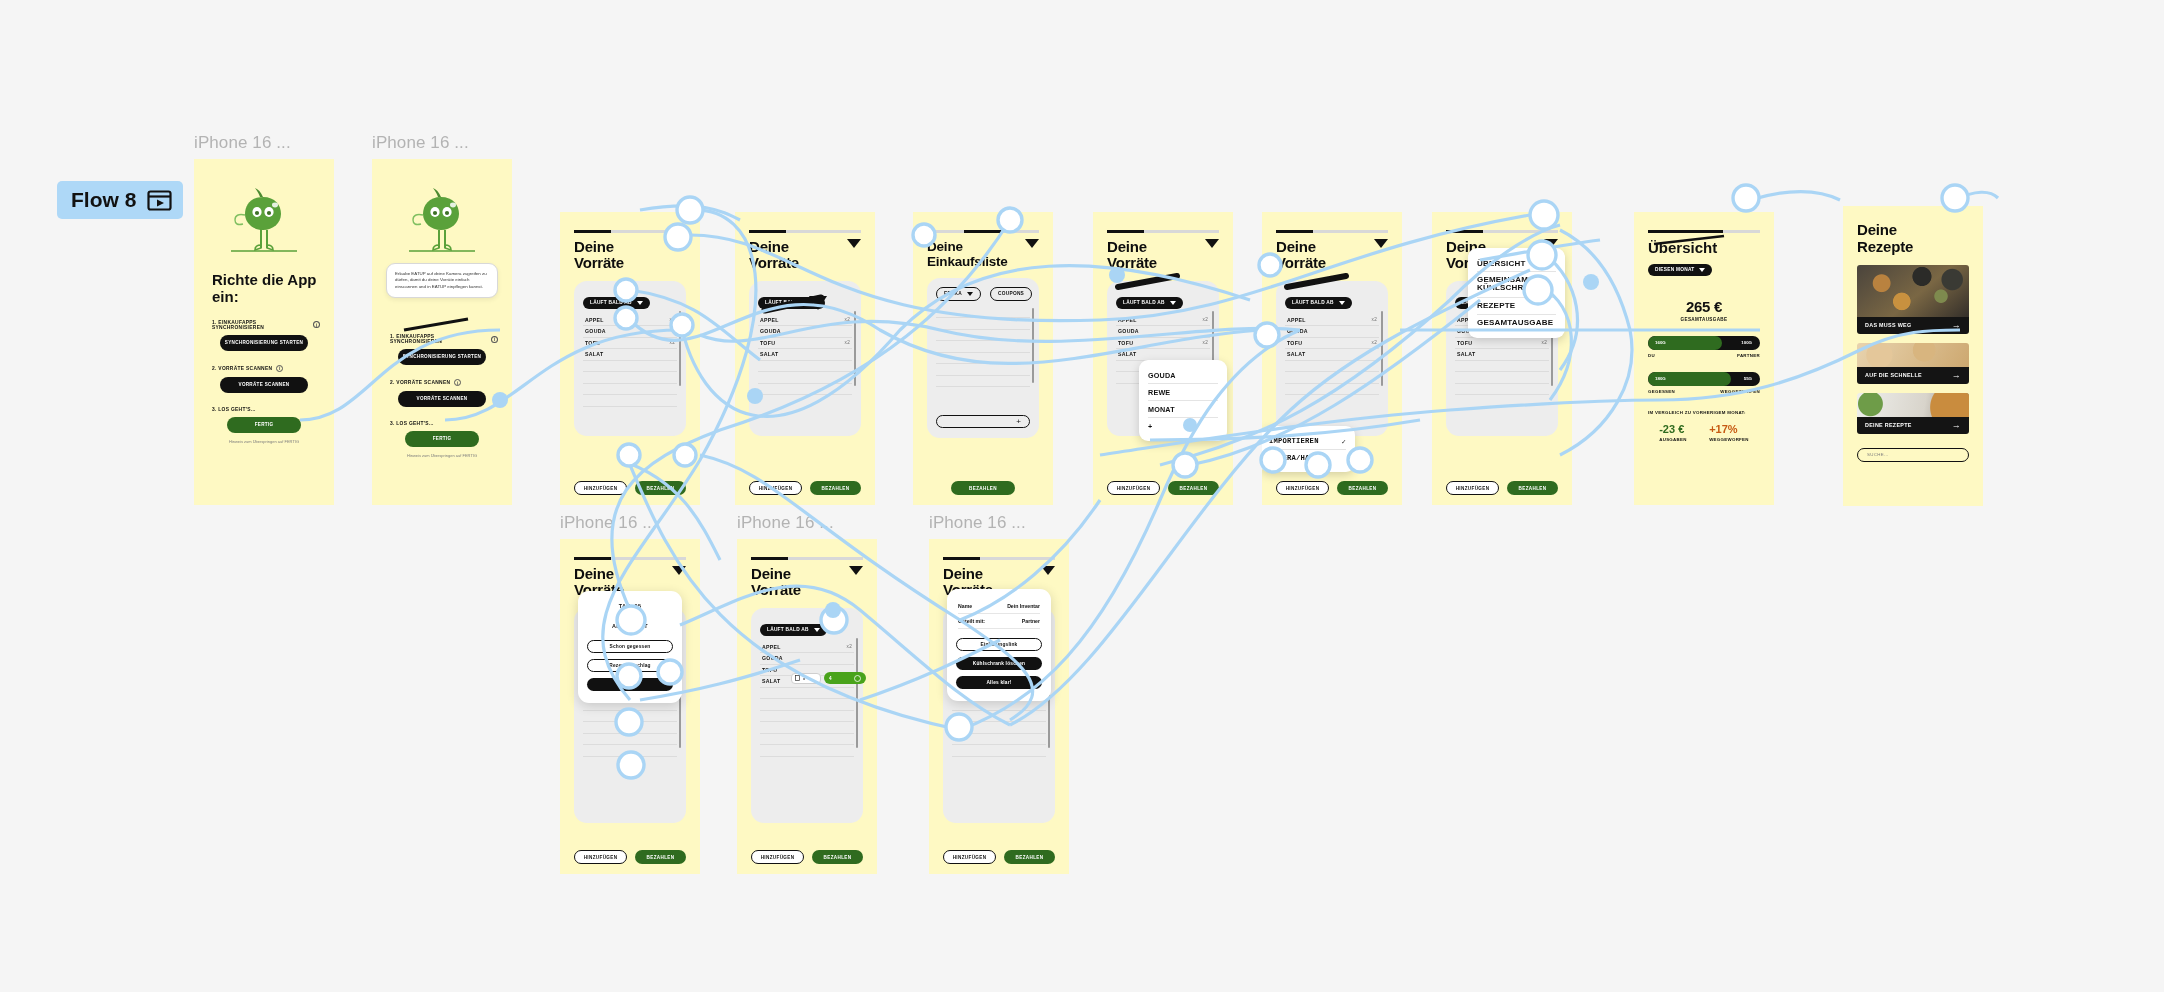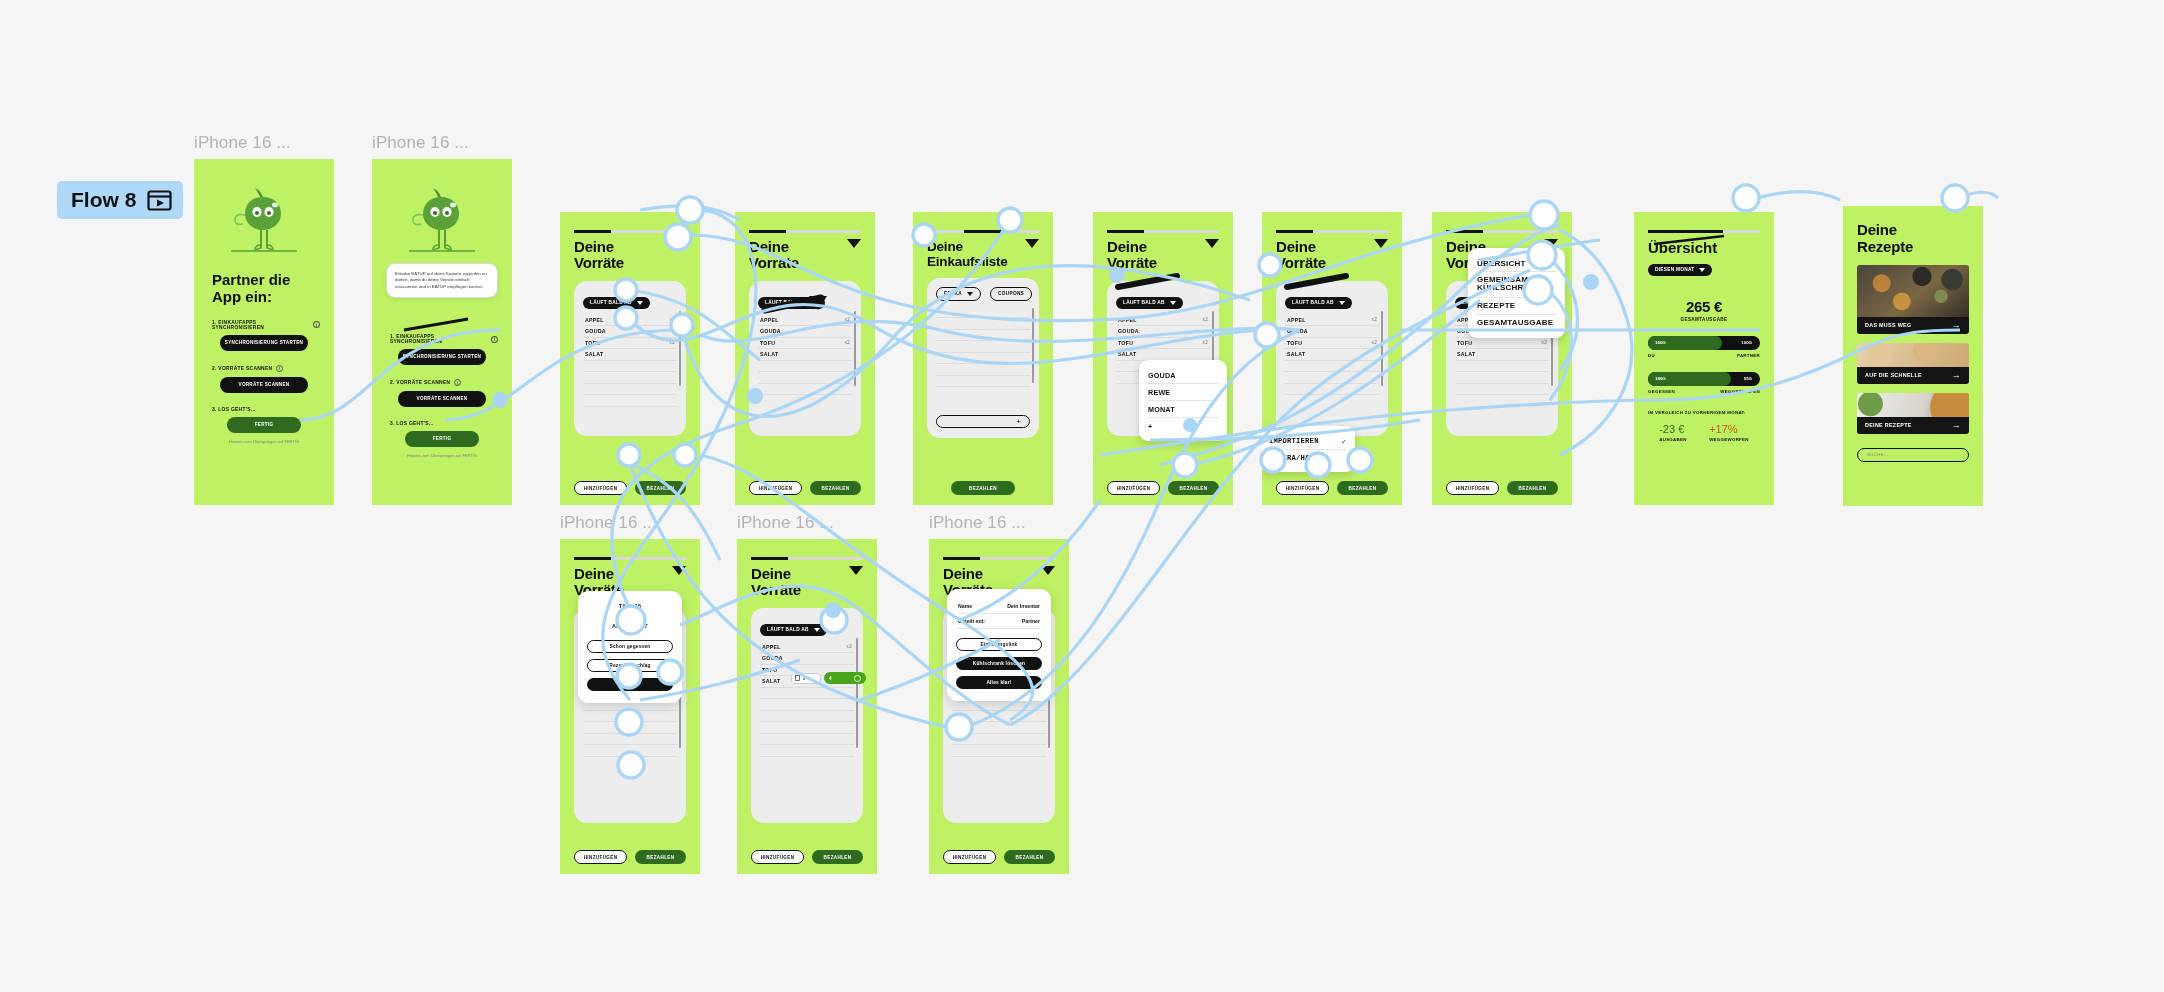--- a/index.html
+++ b/index.html
@@ -18,21 +18,21 @@
   svg.links circle.dot{ fill:#aad5f5; stroke:none; }
 
   
   .frame{ position:absolute; z-index:10; }
   .frame-title{
     font-size:17px; color:#b3b3b3; letter-spacing:.1px;
     white-space:nowrap; overflow:hidden; margin-bottom:6px;
     font-family:"Liberation Sans", sans-serif;
   }
   .phone{
-    background:#bef264; width:100%; height:100%;
+    background:#fef9c3; width:100%; height:100%;
     position:relative; overflow:hidden;
   }
 
   
   .flow-badge{
     position:absolute; left:57px; top:181px; z-index:30;
     background:#aed8f7; border-radius:5px;
     display:flex; align-items:center; gap:11px;
     padding:7px 11px 7px 14px;
   }
@@ -146,21 +146,21 @@
   .ov-h{ font-size:15px; font-weight:bold; color:#111; }
   .big-num{ text-align:center; font-size:15px; font-weight:bold; color:#111; margin-top:22px; letter-spacing:-.3px;}
   .big-sub{ text-align:center; font-size:4.6px; font-weight:bold; letter-spacing:.35px; color:#111; margin-top:2px;}
   .bar{ margin-top:14px; height:14px; border-radius:14px; background:#111; display:flex; align-items:center; position:relative; overflow:hidden;}
   .bar .fill{ background:#2f6b1f; height:100%; border-radius:14px; display:flex; align-items:center; padding-left:7px; }
   .bar .l{ font-size:4.4px; font-weight:bold; color:#fff;}
   .bar .r{ position:absolute; right:8px; font-size:4.4px; font-weight:bold; color:#fff;}
   .bar-lbls{ display:flex; justify-content:space-between; margin-top:3px; font-size:4.4px; font-weight:bold; letter-spacing:.3px; color:#111;}
   .cmp-title{ font-size:4.4px; font-weight:bold; letter-spacing:.3px; color:#111; margin-top:16px;}
   .cmp{ display:flex; justify-content:space-around; margin-top:8px; }
-  .cmp .v{ font-size:11px; font-weight:normal; }
+  .cmp .v{ font-size:11px; font-weight:bold; }
   .cmp .v.neg{ color:#2f6b1f; }
   .cmp .v.pos{ color:#c75a12; }
   .cmp .k{ font-size:4.4px; font-weight:bold; letter-spacing:.3px; color:#111; margin-top:2px; text-align:center;}
 
   
   .rec-card{ margin-top:9px; border-radius:3px; overflow:hidden; position:relative; }
   .rec-img{ height:52px; width:100%; }
   .rec-img.sm{ height:24px; }
   .rec-bar{ background:#141414; height:17px; display:flex; align-items:center; justify-content:space-between; padding:0 8px;}
   .rec-bar span{ color:#fff; font-size:5.4px; font-weight:bold; letter-spacing:.3px;}
@@ -203,21 +203,21 @@
           <ellipse cx="44" cy="27" rx="4.6" ry="5" fill="#fff"></ellipse>
           <circle cx="32" cy="28" r="2.1" fill="#3d7027"></circle>
           <circle cx="44" cy="28" r="2.1" fill="#3d7027"></circle>
           <ellipse cx="50" cy="20" rx="3" ry="2.4" fill="#fff" opacity=".85"></ellipse>
           <path d="M36 45 L36 63 M42 45 L42 63" stroke="#5aa13a" stroke-width="2" fill="none"></path>
           <path d="M30 65 Q30 60 36 60 L36 63 Z" stroke="#5aa13a" stroke-width="1.6" fill="none"></path>
           <path d="M48 65 Q48 60 42 60 L42 63 Z" stroke="#5aa13a" stroke-width="1.6" fill="none"></path>
           <path d="M6 66 L72 66" stroke="#5aa13a" stroke-width="1.6"></path>
           <path d="M20 30 q-10 -2 -10 5 q0 6 8 4" stroke="#7fbf60" stroke-width="1.4" fill="none"></path>
         </svg>
-        <div class="ob-h">Partner die App ein:</div>
+        <div class="ob-h">Richte die App ein:</div>
         <div class="ob-step">
           <span>1. EINKAUFAPPS SYNCHRONISIEREN</span>
           <span class="info">i</span>
         </div>
         <div class="pill">SYNCHRONISIERUNG STARTEN</div>
         <div class="ob-step">
           <span>2. VORRÄTE SCANNEN</span>
           <span class="info">i</span>
         </div>
         <div class="pill">VORRÄTE SCANNEN</div>

